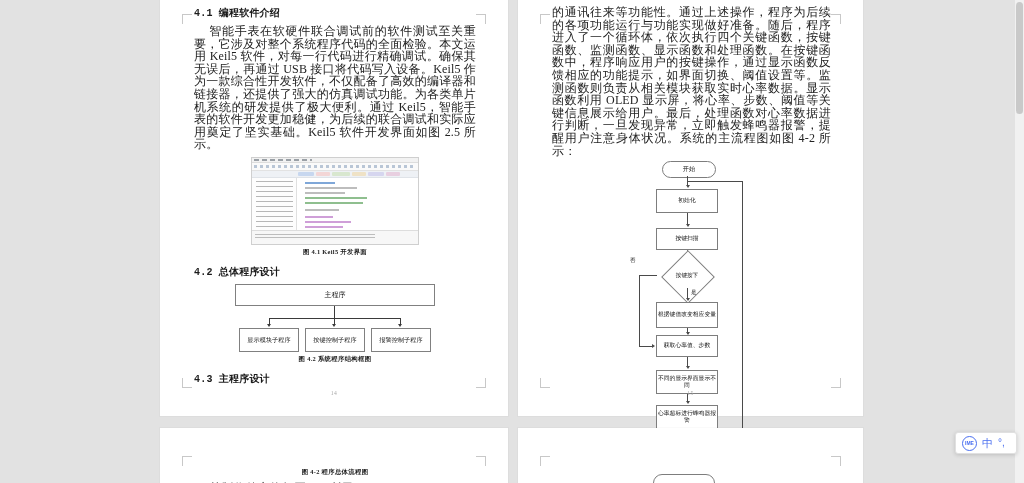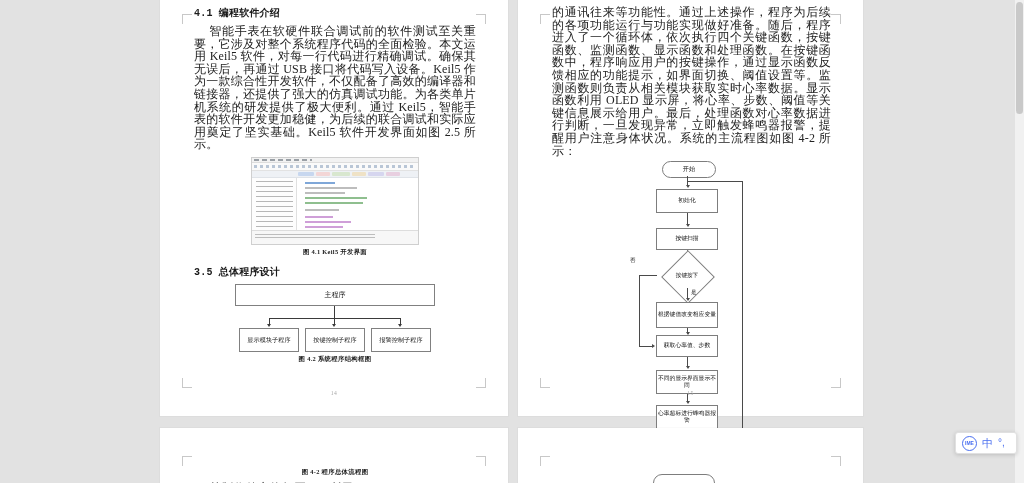--- a/index.html
+++ b/index.html
@@ -173,38 +173,39 @@
           <i style="top:53px;width:24px;background:#bdbdbd;"></i>
           <i style="top:60px;width:20px;background:#9fc6e8;"></i>
           <i style="top:60px;left:62px;width:10px;height:5px;background:#bfe0b5;"></i>
           <i style="top:65px;width:36px;background:#9fc6e8;"></i>
 
         </div>
         <div class="kl-status"></div>
       </div>
       <div class="figcap">图 4.1 Keil5 开发界面</div>
 
-      <h3 class="heading">3.5 总体程序设计</h3>
+      <h3 class="heading">4.2 总体程序设计</h3>
 
       <div class="blockdiag">
         <div class="bd-box bd-main">主程序</div>
         <div class="bd-line" style="left:99px;top:22px;width:1px;height:12px;"></div>
         <div class="bd-line" style="left:34px;top:34px;width:132px;height:1px;"></div>
         <div class="bd-line" style="left:34px;top:34px;width:1px;height:7px;"></div>
         <div class="bd-line" style="left:99px;top:34px;width:1px;height:7px;"></div>
         <div class="bd-line" style="left:165px;top:34px;width:1px;height:7px;"></div>
         <div class="bd-arrow" style="left:31.8px;top:40px;"></div>
         <div class="bd-arrow" style="left:96.8px;top:40px;"></div>
         <div class="bd-arrow" style="left:162.8px;top:40px;"></div>
         <div class="bd-box bd-c1">显示模块子程序</div>
         <div class="bd-box bd-c2">按键控制子程序</div>
         <div class="bd-box bd-c3">报警控制子程序</div>
       </div>
       <div class="figcap">图 4.2 系统程序结构框图</div>
 
+      <h3 class="heading">4.3 主程序设计</h3>
     </div>
 
     <div class="pagenum">14</div>
   </div>
 
   <div class="page p15">
     <span class="cmark tl" style="left:22px;top:14px;"></span>
     <span class="cmark tr" style="right:22px;top:14px;"></span>
     <span class="cmark bl" style="left:22px;bottom:28px;"></span>
     <span class="cmark br" style="right:22px;bottom:28px;"></span>

